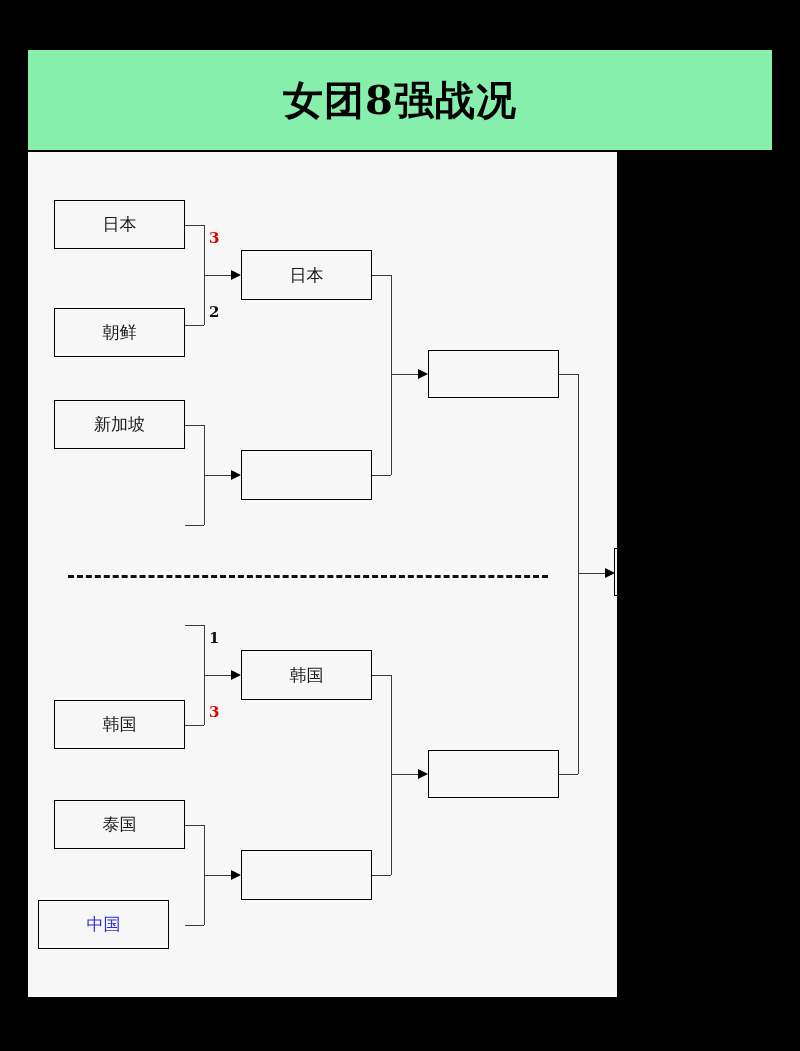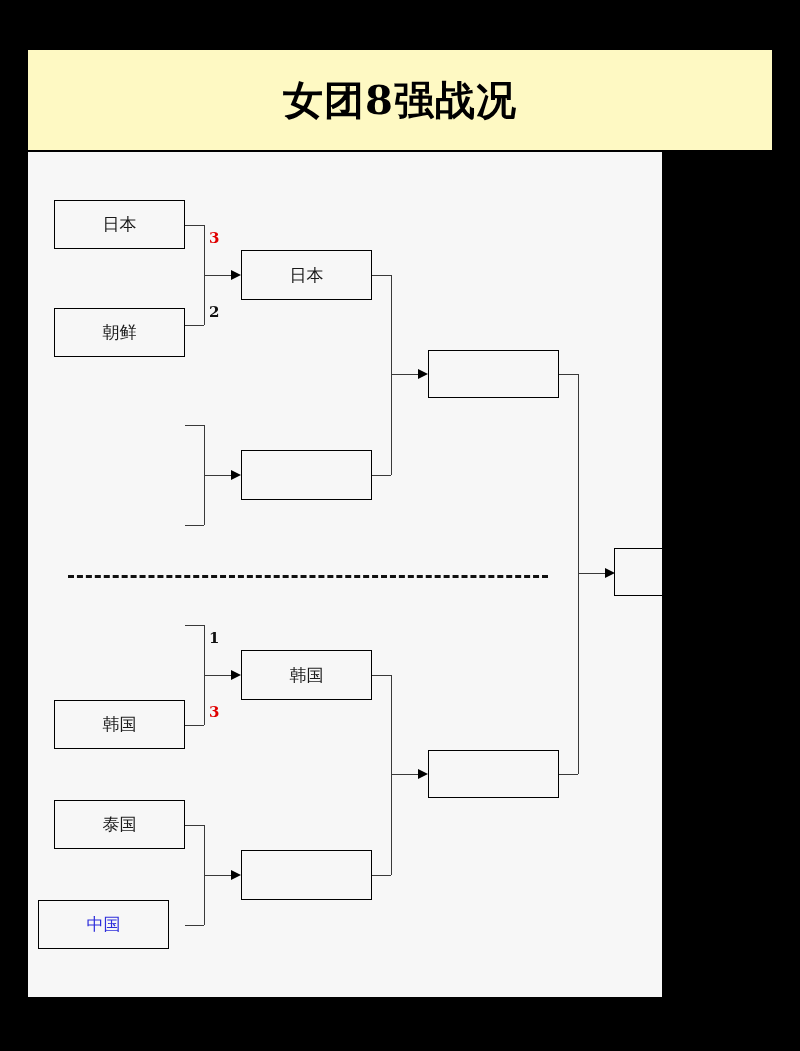--- a/index.html
+++ b/index.html
@@ -22,40 +22,40 @@
     left: 0; top: 0;
     width: 800px; height: 1051px;
     background: #000000;
   }
 
   
   #title-band {
     position: absolute;
     left: 28px; top: 50px;
     width: 744px; height: 100px;
-    background: #fef9c3;
+    background: #86efac;
     display: flex;
     align-items: center;
     justify-content: center;
     box-sizing: border-box;
   }
   #title-text {
     font-size: 40px;
     font-weight: bold;
     color: #000000;
     letter-spacing: 1px;
     line-height: 1;
     font-family: "DejaVu Serif", "Liberation Serif", serif;
   }
 
   
   #bracket-canvas {
     position: absolute;
     left: 28px; top: 152px;
-    width: 634px; height: 845px;
+    width: 589px; height: 845px;
     background: #F7F7F7;
     overflow: hidden;
   }
 
   
   .slot {
     position: absolute;
     border: 1.6px solid #000000;
     background: #F7F7F7;
     box-sizing: border-box;
@@ -121,20 +121,23 @@
   <div id="bracket-canvas">
 
     <div class="slot" style="left:26px; top:48px; width:131px; height:49px;">
       <span class="slot-label">日本</span>
     </div>
 
     <div class="slot" style="left:26px; top:156px; width:131px; height:49px;">
       <span class="slot-label">朝鲜</span>
     </div>
 
+    <div class="slot" style="left:26px; top:248px; width:131px; height:49px;">
+      <span class="slot-label">新加坡</span>
+    </div>
 
 
 
     <div class="slot" style="left:26px; top:548px; width:131px; height:49px;">
       <span class="slot-label">韩国</span>
     </div>
 
     <div class="slot" style="left:26px; top:648px; width:131px; height:49px;">
       <span class="slot-label">泰国</span>
     </div>

